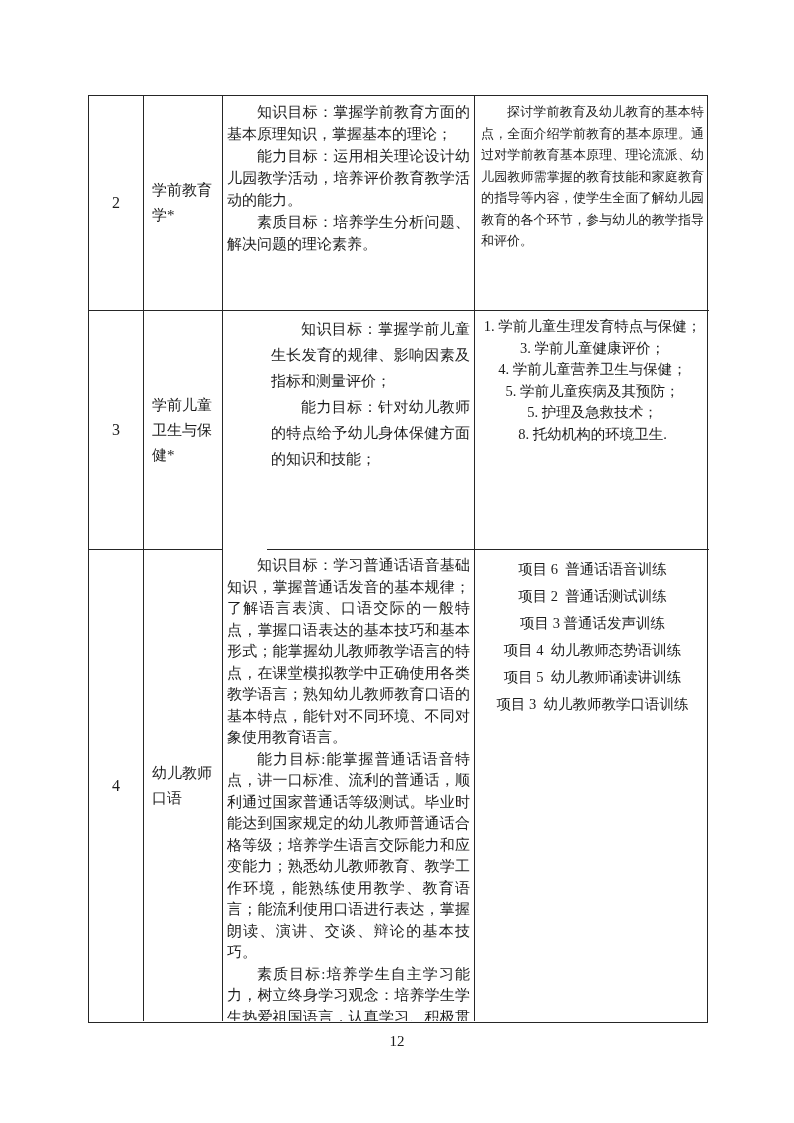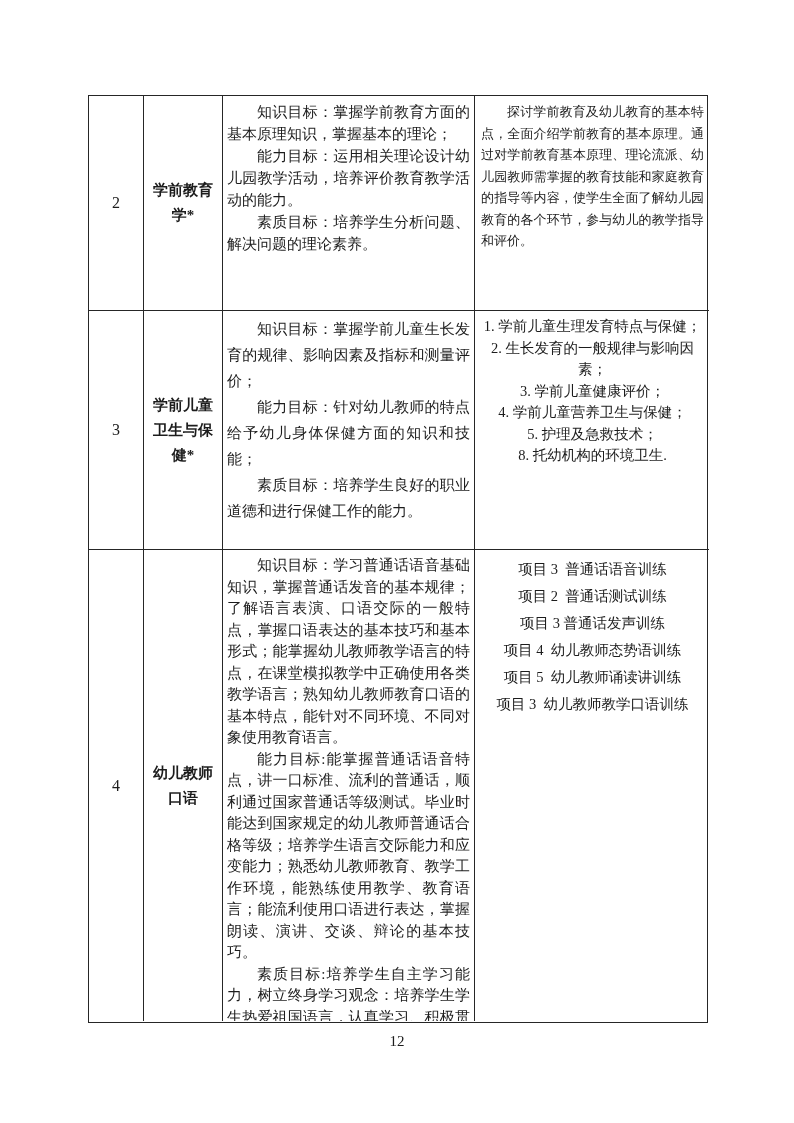--- a/index.html
+++ b/index.html
@@ -38,37 +38,35 @@
   .cell-num {
     display: flex;
     align-items: center;
     justify-content: center;
     font-size: 16px;
   }
   .cell-course {
     display: flex;
     align-items: center;
     justify-content: center;
-    text-align: center;
     font-size: 15px;
     line-height: 25px;
     padding: 0 8px;
-    font-weight: bold;
   }
   .cell-obj {
     font-size: 15px;
     padding: 5px 4px 0 4px;
     text-align: justify;
   }
   .cell-obj p {
     margin: 0;
     text-indent: 2em;
   }
   .lh22 { line-height: 22px; }
-  .lh26 { line-height: 26px; }
+  .lh26 { line-height: 26px; margin-left: 44px; }
   .lh215 { line-height: 21.5px; }
   .cell-content {
     font-size: 14.5px;
     padding: 5px 5px 0 6px;
   }
   .cell-content p.summary {
     margin: 0;
     text-indent: 2em;
     text-align: justify;
     line-height: 21.5px;
@@ -113,44 +111,43 @@
 
   <div class="cell cell-num">
     <span>3</span>
   </div>
   <div class="cell cell-course">
     <span>学前儿童卫生与保健*</span>
   </div>
   <div class="cell cell-obj lh26">
     <p>知识目标：掌握学前儿童生长发育的规律、影响因素及指标和测量评价；</p>
     <p>能力目标：针对幼儿教师的特点给予幼儿身体保健方面的知识和技能；</p>
-    <p>素质目标：培养学生良好的职业道德和进行保健工作的能力。</p>
   </div>
   <div class="cell cell-content last-col">
     <div class="content-item">1. 学前儿童生理发育特点与保健；</div>
-    <div class="content-item">2. 生长发育的一般规律与影响因素；</div>
     <div class="content-item">3. 学前儿童健康评价；</div>
     <div class="content-item">4. 学前儿童营养卫生与保健；</div>
+    <div class="content-item">5. 学前儿童疾病及其预防；</div>
     <div class="content-item">5. 护理及急救技术；</div>
     <div class="content-item">8. 托幼机构的环境卫生.</div>
   </div>
 
   <div class="cell cell-num last-row">
     <span>4</span>
   </div>
   <div class="cell cell-course last-row">
     <span>幼儿教师口语</span>
   </div>
   <div class="cell cell-obj lh215 last-row">
     <p>知识目标：学习普通话语音基础知识，掌握普通话发音的基本规律；了解语言表演、口语交际的一般特点，掌握口语表达的基本技巧和基本形式；能掌握幼儿教师教学语言的特点，在课堂模拟教学中正确使用各类教学语言；熟知幼儿教师教育口语的基本特点，能针对不同环境、不同对象使用教育语言。</p>
     <p>能力目标:能掌握普通话语音特点，讲一口标准、流利的普通话，顺利通过国家普通话等级测试。毕业时能达到国家规定的幼儿教师普通话合格等级；培养学生语言交际能力和应变能力；熟悉幼儿教师教育、教学工作环境，能熟练使用教学、教育语言；能流利使用口语进行表达，掌握朗读、演讲、交谈、辩论的基本技巧。</p>
     <p>素质目标:培养学生自主学习能力，树立终身学习观念：培养学生学生热爱祖国语言，认真学习、积极贯彻国家语言文字工作方针政策，增强语言规范意识：培养学生良好的职业道德，并能立</p>
   </div>
   <div class="cell cell-content last-col last-row" style="padding-top:6px;">
-    <div class="content-item project">项目 3  普通话语音训练</div>
+    <div class="content-item project">项目 6  普通话语音训练</div>
     <div class="content-item project">项目 2  普通话测试训练</div>
     <div class="content-item project">项目 3 普通话发声训练</div>
     <div class="content-item project">项目 4  幼儿教师态势语训练</div>
     <div class="content-item project">项目 5  幼儿教师诵读讲训练</div>
     <div class="content-item project">项目 3  幼儿教师教学口语训练</div>
   </div>
 
 </div>
 
 <div class="page-number">12</div>

